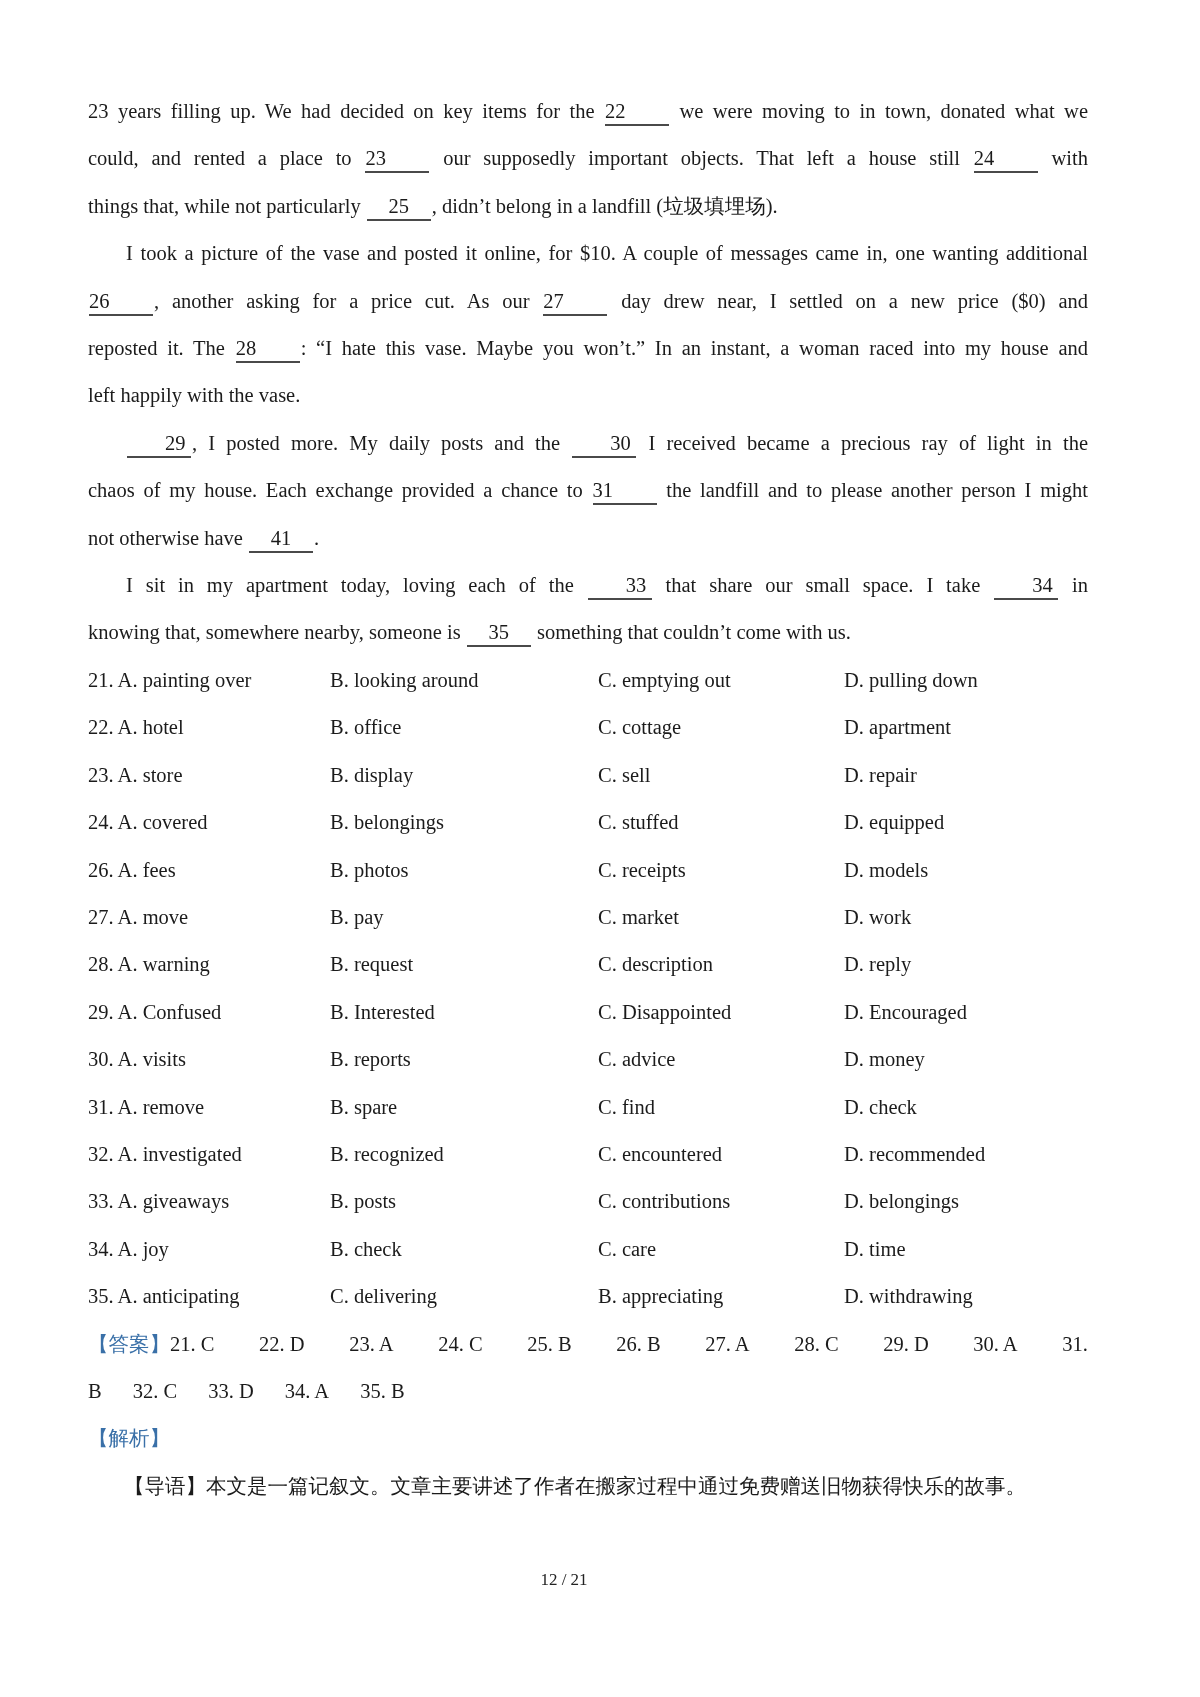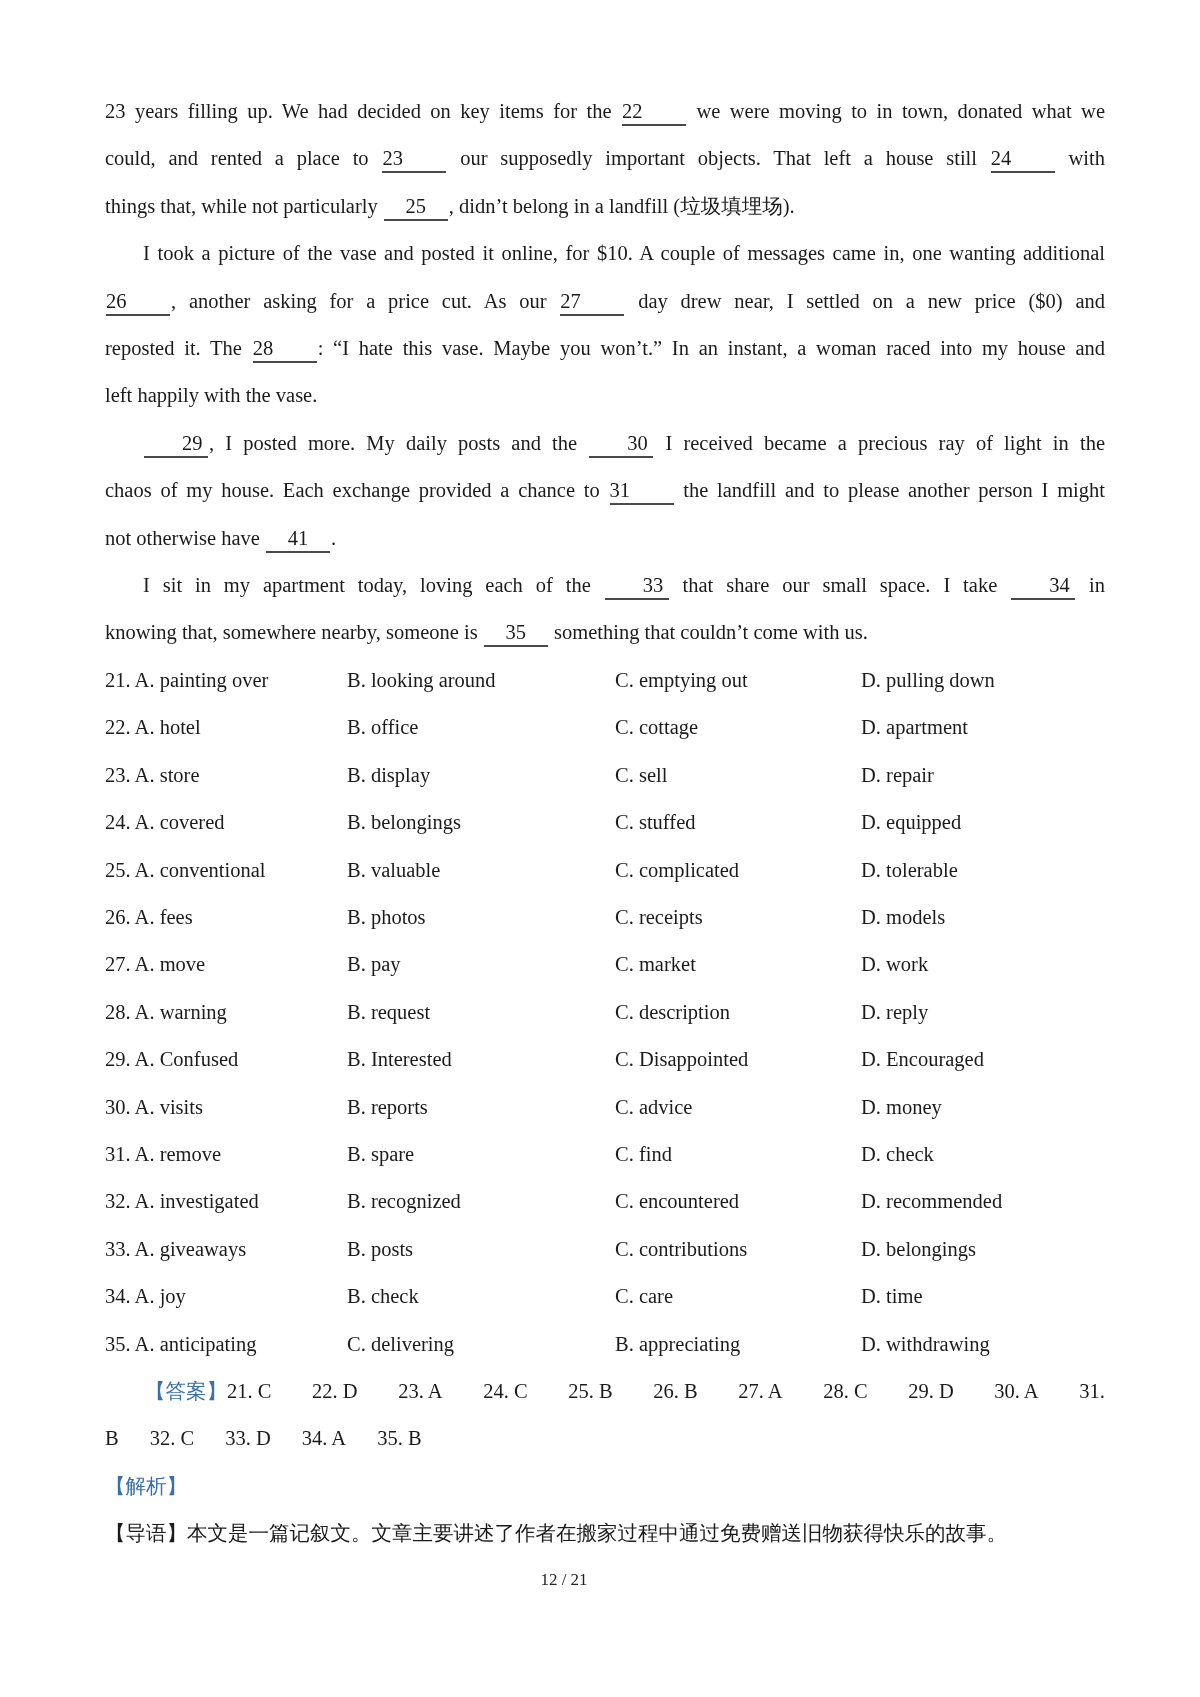--- a/index.html
+++ b/index.html
@@ -2,36 +2,36 @@
 <html style="--accent: #3a70a8;"><head>
 <meta charset="utf-8">
 <style>
   * { margin:0; padding:0; box-sizing:border-box; }
   html,body { width:1200px; }
   body {
     height:1697px; background:#ffffff; position:relative;
     font-family:"Liberation Serif","DejaVu Serif",serif;
     color:#1b1b1b; overflow:hidden;
   }
-  .content { position:absolute; left:105px; top:88px; width:1000px; font-size:20.5px; }
+  .content { position:absolute; left:88px; top:88px; width:1000px; font-size:20.5px; }
   .pline { line-height:47.4px; }
   .pline.just { text-align:justify; text-align-last:justify; }
   .pline.ind { text-indent:38px; }
   .blank {
     display:inline-block; width:64px; height:27px; line-height:25px;
     text-align:center; border-bottom:2px solid #4a4a4a; margin:0 1px;
   }
   .orow { display:grid; grid-template-columns:242px 268px 246px auto; line-height:47.4px; }
   .orow span { white-space:nowrap; }
-  .ans-line1 { display:flex; justify-content:space-between; align-items:baseline; line-height:47.4px;margin-left:40px; }
+  .ans-line1 { display:flex; justify-content:space-between; align-items:baseline; line-height:47.4px; }
   .ans-line1 .grp { white-space:nowrap; }
   .ans-line2 { display:flex; gap:31px; line-height:47.4px; }
   .accent { color:var(--accent,#3a70a8); }
   .an-label { line-height:47.4px; }
-  .intro-line { line-height:47.4px; }
+  .intro-line { line-height:47.4px;margin-left:36px; }
   .footer {
     position:absolute; top:1570px; left:0; width:1128px;
     text-align:center; font-size:17px; color:#222;
   }
 </style>
 </head>
 <body>
 
 <div class="content">
   <div>
@@ -65,26 +65,20 @@
         <span>23. A. store</span>
         <span>B. display</span>
         <span>C. sell</span>
         <span>D. repair</span>
       </div>
       <div class="orow">
         <span>24. A. covered</span>
         <span>B. belongings</span>
         <span>C. stuffed</span>
         <span>D. equipped</span>
-      </div>
-      <div class="orow">
-        <span>25. A. conventional</span>
-        <span>B. valuable</span>
-        <span>C. complicated</span>
-        <span>D. tolerable</span>
       </div>
       <div class="orow">
         <span>26. A. fees</span>
         <span>B. photos</span>
         <span>C. receipts</span>
         <span>D. models</span>
       </div>
       <div class="orow">
         <span>27. A. move</span>
         <span>B. pay</span>

